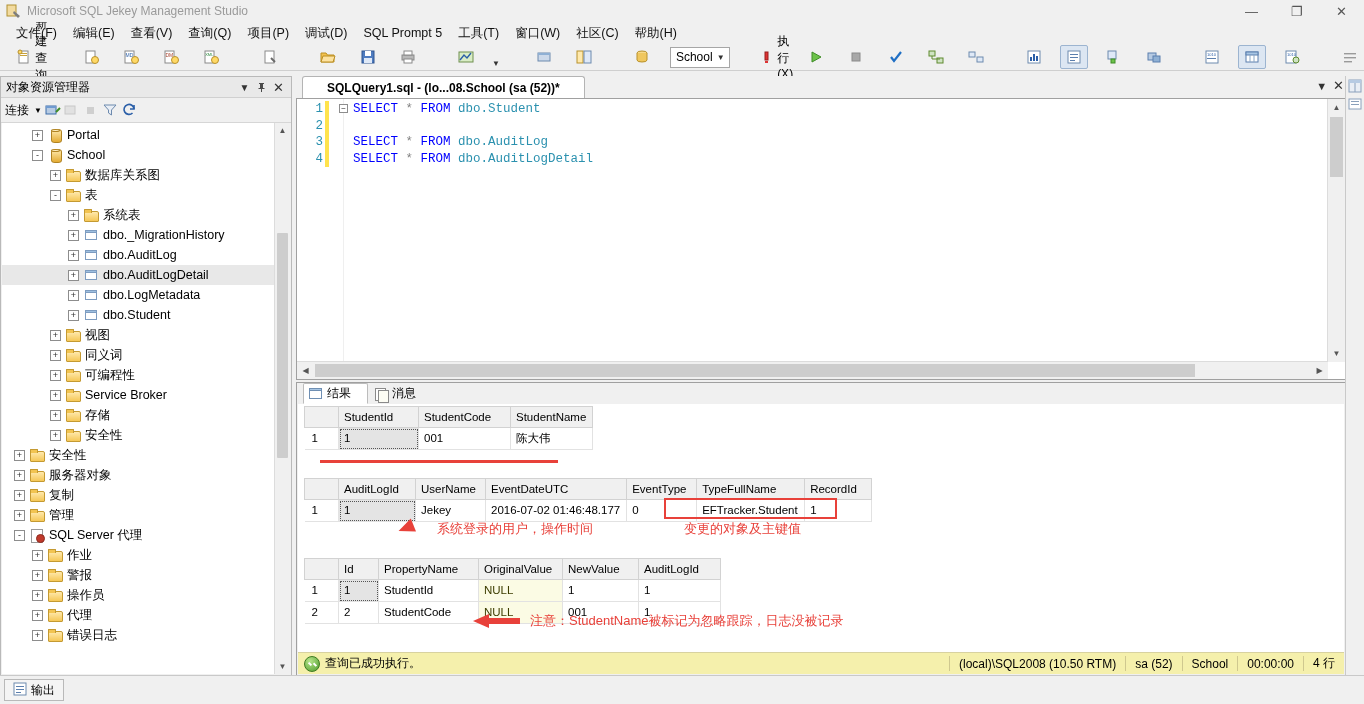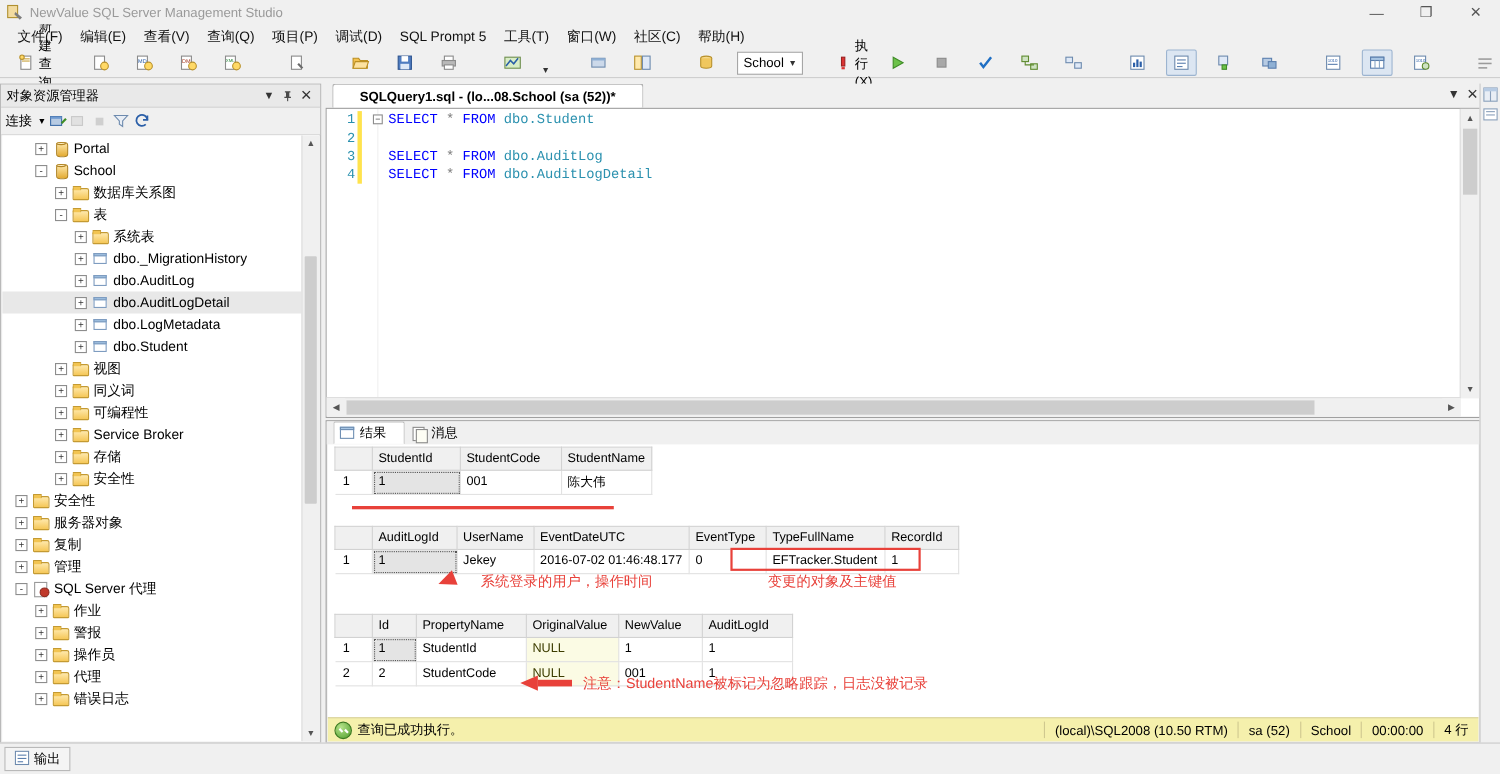--- a/index.html
+++ b/index.html
@@ -182,21 +182,21 @@
 
 <div class="app">
 
   <div class="titlebar">
     <span class="tb-icon">
       <svg width="16" height="16" viewBox="0 0 16 16">
         <rect x="1" y="2" width="9" height="11" fill="#f2dba0" stroke="#b09030"></rect>
         <path d="M8 8 L14 13 L12 15 L7 10 Z" fill="#7d7d7d"></path>
       </svg>
     </span>
-    <span class="tb-title">NewValue SQL Server Management Studio</span>
+    <span class="tb-title">Microsoft SQL Jekey Management Studio</span>
     <div class="winbtns">
       <div class="winbtn">—</div>
       <div class="winbtn">❐</div>
       <div class="winbtn close">✕</div>
     </div>
   </div>
 
   <div class="menubar">
     <div class="menuitem">文件(F)</div>
     <div class="menuitem">编辑(E)</div>
@@ -753,21 +753,21 @@
                   <td>1</td>
                 </tr>
               </tbody>
             </table>
         </div>
 
         <div class="redbox" style="left:366px;top:94px;width:173px;height:21px;"></div>
 
         <div class="arrow-l" style="left:100px;top:117px;transform:rotate(-22deg);"></div>
         <div class="ann" style="left:139px;top:116px;">系统登录的用户，操作时间</div>
-        <div class="ann" style="left:400px;top:116px;">变更的对象及主键值</div>
+        <div class="ann" style="left:386px;top:116px;">变更的对象及主键值</div>
 
         <div class="gwrap" style="left:6px;top:154px;">
           <table class="grid" id="grid3">
               <thead>
                 <tr>
                   <th class="corner"></th>
                   <th style="width: 28px;">Id</th>
                   <th style="width: 88px;">PropertyName</th>
                   <th style="width: 72px;">OriginalValue</th>
                   <th style="width: 64px;">NewValue</th>

